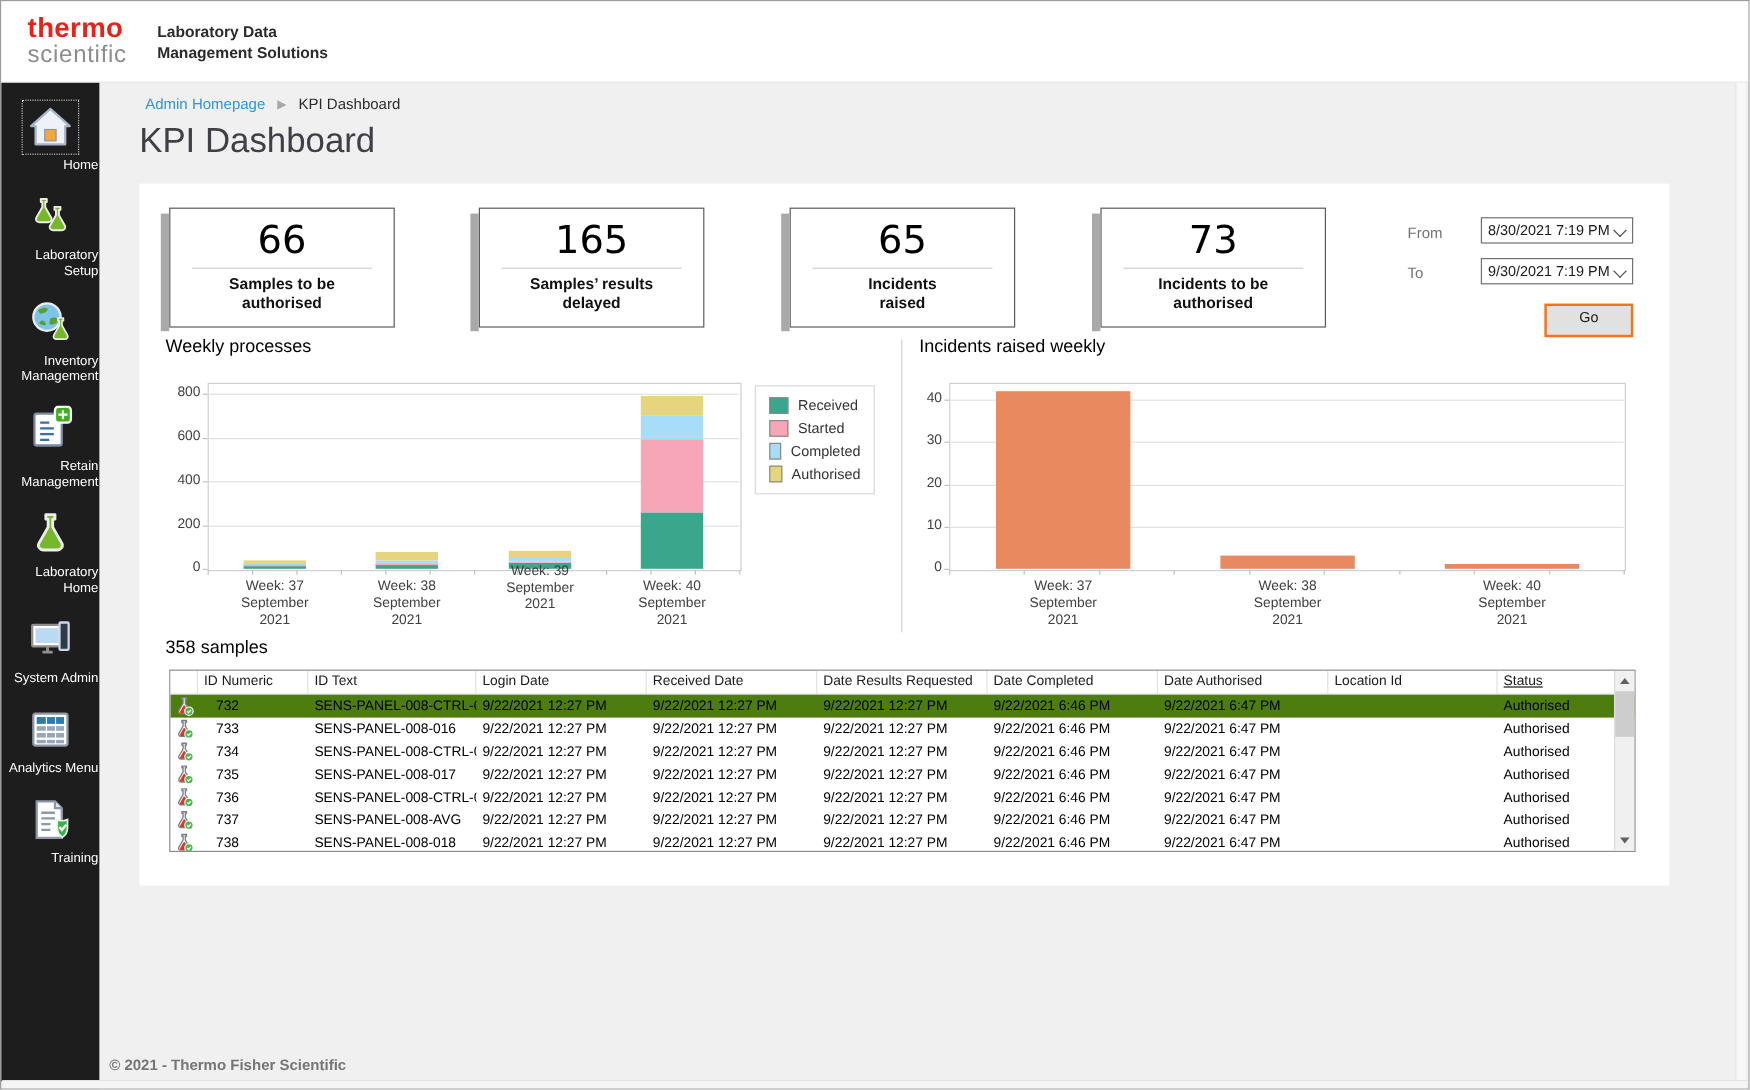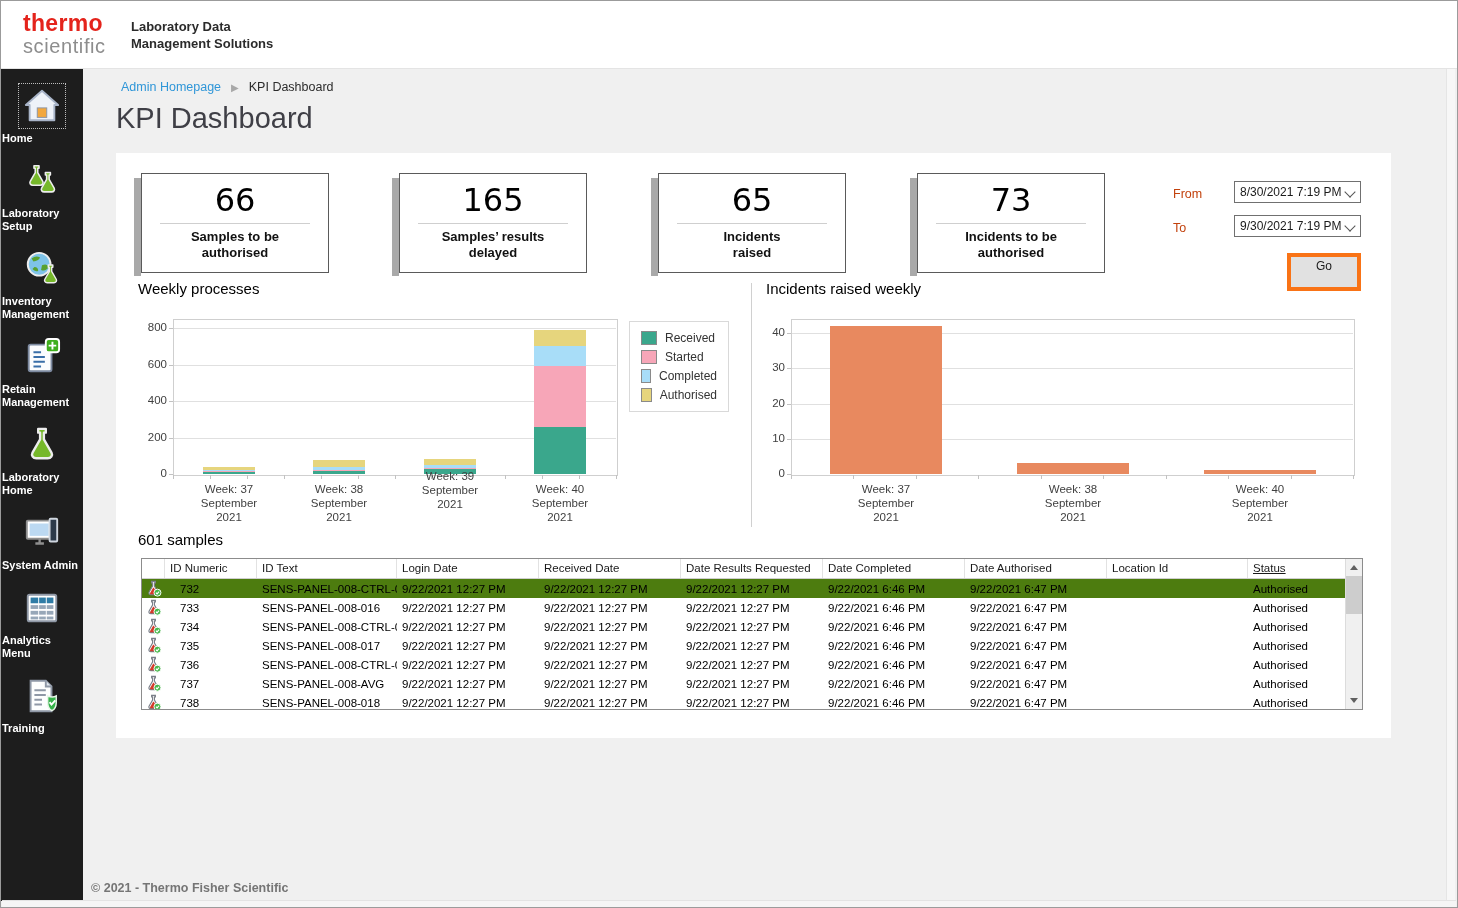--- a/index.html
+++ b/index.html
@@ -9,43 +9,43 @@
   .hdr{position:absolute;left:0;top:0;width:100%;height:68px;background:#fff;border-bottom:1px solid #e4e4e4;box-sizing:border-box;}
   .logo{position:absolute;left:22px;top:11px;line-height:1;}
   .logo-thermo{color:#e4231b;font-size:23px;font-weight:700;letter-spacing:.3px;}
   .logo-scientific{color:#8d8d8d;font-size:20px;font-weight:400;letter-spacing:.6px;margin-top:1px;}
   .app-title{position:absolute;left:130px;top:17px;font-size:13px;font-weight:700;color:#2b2b2b;line-height:17px;}
   
   .sidebar{position:absolute;left:0;top:68px;bottom:6px;width:82px;background:#1d1d1d;display:flex;flex-direction:column;align-items:center;padding-top:14px;box-sizing:border-box;}
   .side-item{display:flex;flex-direction:column;align-items:center;margin-bottom:13px;cursor:pointer;width:80px;}
   .side-icon{width:46px;height:44px;display:flex;align-items:center;justify-content:center;border:1px dotted transparent;}
   .side-item.selected .side-icon{border-color:#bdbdbd;}
-  .side-label{font-size:11px;font-weight:700;color:#fff;text-align:left;line-height:13px;margin-top:3px;width:80px;}
+  .side-label{font-size:11px;font-weight:400;color:#fff;text-align:right;line-height:13px;margin-top:3px;width:80px;}
   
   .main{position:absolute;left:82px;top:68px;right:0;bottom:0;background:#f0f0f0;}
   .breadcrumb{position:absolute;left:38px;top:11px;font-size:12.5px;display:flex;align-items:center;gap:10px;}
   .breadcrumb a{color:#2f96d8;text-decoration:none;cursor:pointer;}
   .crumb-arrow{color:#a8a8a8;font-size:10px;}
   .crumb-cur{color:#2b2b2b;}
   .page-title{position:absolute;left:33px;top:33px;font-size:29px;font-weight:400;color:#3f3f46;margin:0;}
   .panel{position:absolute;left:33px;top:84px;width:1275px;height:585px;background:#fff;}
   .footer{position:absolute;left:8px;top:812px;font-size:12.5px;font-weight:700;color:#757575;}
   .bottom-strip{position:absolute;left:1px;right:1px;bottom:0;height:6px;background:#f5f5f5;border-top:1px solid #e3e3e3;}
   .right-strip{position:absolute;right:2px;top:68px;bottom:7px;width:8px;background:#f7f7f7;border-left:1px solid #e5e5e5;}
   
   .card{position:absolute;width:188px;height:100px;box-sizing:border-box;border:1px solid #5a5a5a;background:#fff;text-align:center;}
   .card::before{content:"";position:absolute;left:-8px;top:4px;width:7px;height:100%;background:#a9a9a9;}
   .card-value{font-size:32px;line-height:40px;margin-top:6px;color:#000;font-family:"DejaVu Sans",sans-serif;}
   .card-divider{height:1px;background:#cfcfcf;margin:3px 18px 5px 18px;}
   .card-label{font-size:13px;font-weight:700;line-height:16px;color:#111;}
   
-  .flt-label{position:absolute;font-size:12.5px;color:#c2410c;}
+  .flt-label{position:absolute;font-size:12.5px;color:#737373;}
   .select{position:absolute;width:127px;height:22px;box-sizing:border-box;border:1px solid #707070;background:#fff;font-size:12px;padding:3px 30px 0 5px;cursor:pointer;white-space:nowrap;}
   .select .chev{position:absolute;right:6px;top:6px;width:7px;height:7px;border-left:1.5px solid #555;border-bottom:1.5px solid #555;transform:rotate(-45deg);}
-  .go-btn{position:absolute;width:74px;height:38px;background:#e1e1e1;border:4px solid #f97316;font-size:12px;text-align:center;line-height:18px;cursor:pointer;box-sizing:border-box;}
+  .go-btn{position:absolute;width:74px;height:28px;background:#e1e1e1;border:2px solid #f97316;font-size:12px;text-align:center;line-height:18px;cursor:pointer;box-sizing:border-box;}
   
   .chart-title{position:absolute;font-size:15px;color:#000;}
   .plot{position:absolute;background:#fff;border:1px solid #cfcfcf;box-sizing:content-box;}
   .gridline{position:absolute;height:1px;background:#e0e0e0;}
   .ytick{position:absolute;width:36px;text-align:right;font-size:11.5px;color:#3f3f3f;}
   .tick{position:absolute;background:#c2c2c2;}
   .bar-seg{position:absolute;}
   .xlabel{position:absolute;width:110px;text-align:center;font-size:11.5px;color:#3f3f3f;line-height:14px;}
   .legend{position:absolute;background:#fff;border:1px solid #d9d9d9;padding:9px 11px;box-sizing:border-box;}
   .legend-item{display:flex;align-items:center;margin-bottom:5px;font-size:12px;color:#333;}
@@ -204,21 +204,21 @@
       <div class="select" style="left:1118px;top:62px;">
         <span>9/30/2021 7:19 PM</span>
         <span class="chev"></span>
       </div>
       <div class="go-btn" style="left:1171px;top:100px;">Go</div>
 
       <div class="chart-title" style="left:22px;top:127px;">Weekly processes</div>
       <div class="vdivider" style="left:635px;top:130px;height:244px;"></div>
       <div class="chart-title" style="left:650px;top:127px;">Incidents raised weekly</div>
 
-      <div class="chart-title" style="left:22px;top:378px;">601 samples</div>
+      <div class="chart-title" style="left:22px;top:378px;">358 samples</div>
     <div class="card" style="left: 25px; top: 20px;">
           <div class="card-value">66</div>
           <div class="card-divider"></div>
           <div class="card-label">
             <div>Samples to be</div>
             <div>authorised</div>
           </div>
         </div>
         <div class="card" style="left: 283px; top: 20px;">
           <div class="card-value">165</div>

